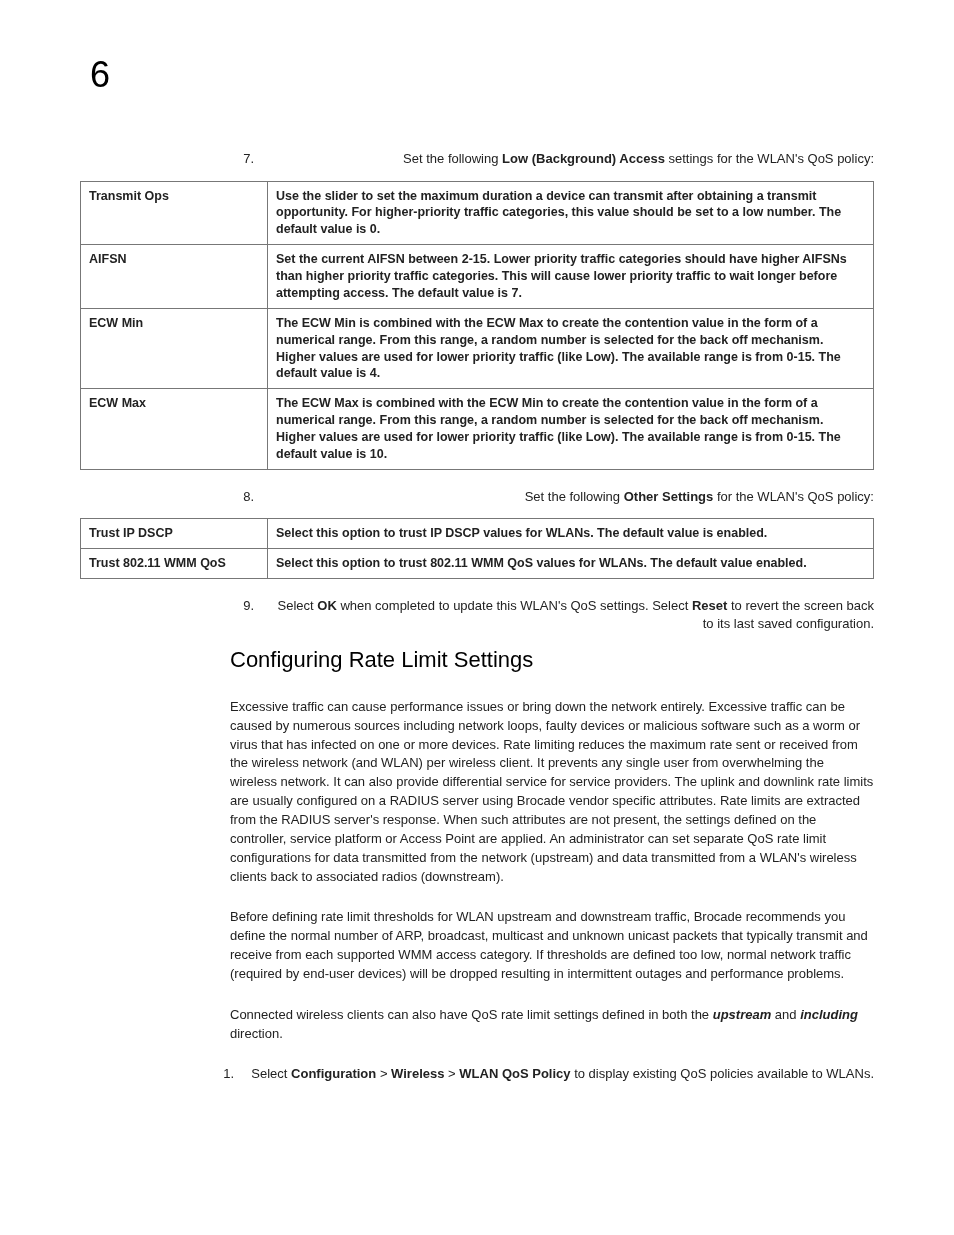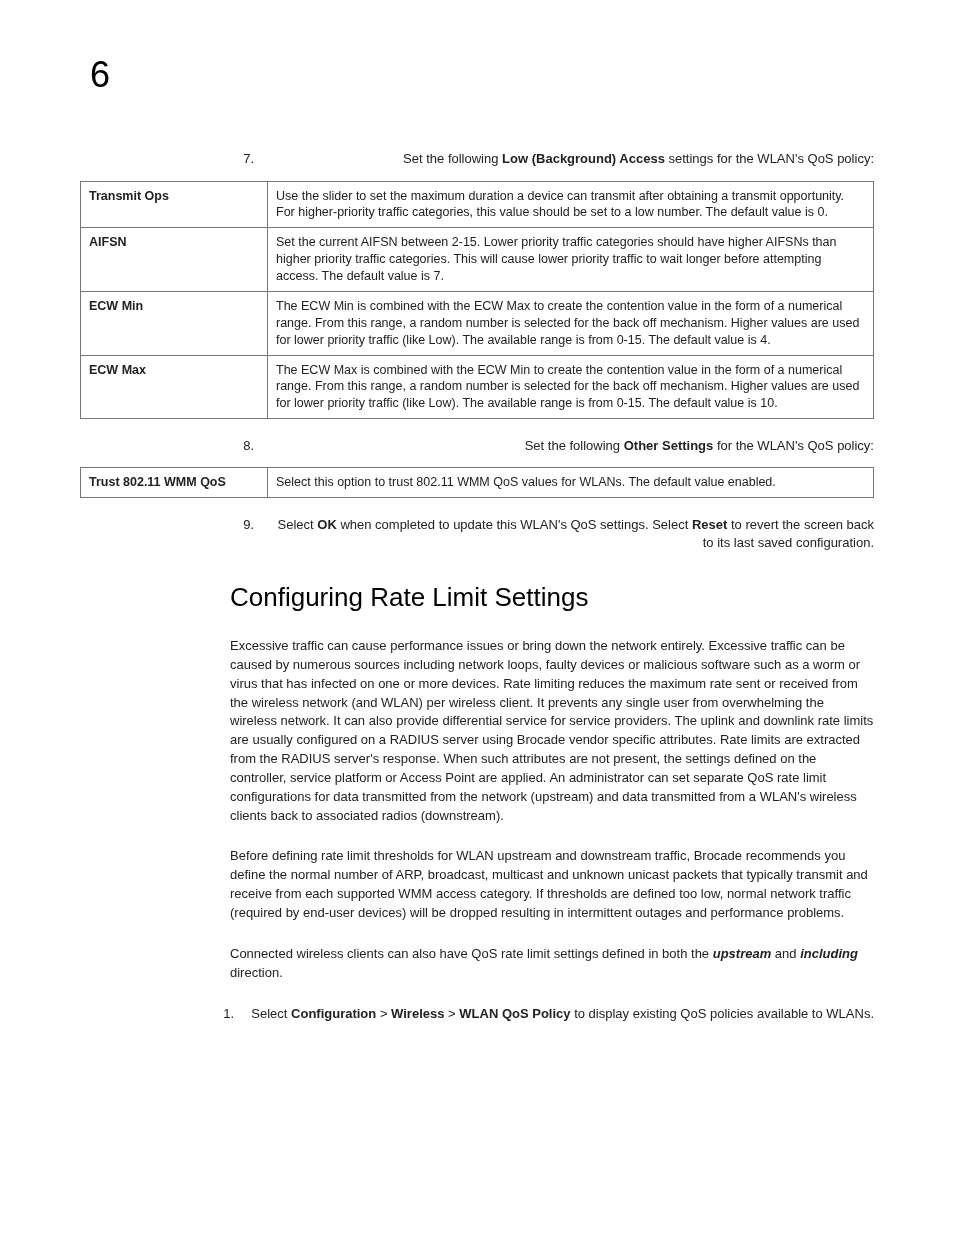--- a/index.html
+++ b/index.html
@@ -26,31 +26,32 @@
     border-collapse: collapse;
     width: 100%;
     margin: 12px 0 18px 0;
   }
   td {
     border: 1px solid #777;
     padding: 6px 8px;
     vertical-align: top;
     font-size: 12.5px;
     line-height: 1.35;
+    font-weight: bold;
   }
   td.hdr {
     font-weight: bold;
     width: 170px;
     margin-top: 48px;
   }
   h2.section {
     font-family: Arial, Helvetica, sans-serif;
     font-weight: 400;
-    font-size: 26px;
-    margin-top: 26px;
+    font-size: 22px;
+    margin-top: 12px;
     margin-bottom: 12px;
     color: #000;
     font-stretch: semi-condensed;
   }
   p {
     margin: 22px 0;
     line-height: 1.45;
   }
   .italic { font-style: italic; font-weight: bold; }
   .bold { font-weight: bold; }
@@ -108,20 +109,24 @@
   <div class="step-item">
     <div class="step-num">8.</div>
     <div class="step-body">
       <span>Set the following </span><span class="bold">Other Settings</span><span> for the WLAN's QoS policy:</span>
     </div>
   </div>
 </div>
 
 <table>
   <tbody>
+      <tr>
+    <td class="hdr">Trust IP DSCP</td>
+    <td>Select this option to trust IP DSCP values for WLANs. The default value is enabled.</td>
+  </tr>
   <tr>
     <td class="hdr">Trust 802.11 WMM QoS</td>
     <td>Select this option to trust 802.11 WMM QoS values for WLANs. The default value enabled.</td>
   </tr>
 </tbody>
   </table>
 
 <div class="content-indent">
   <div class="step-item">
     <div class="step-num">9.</div>

